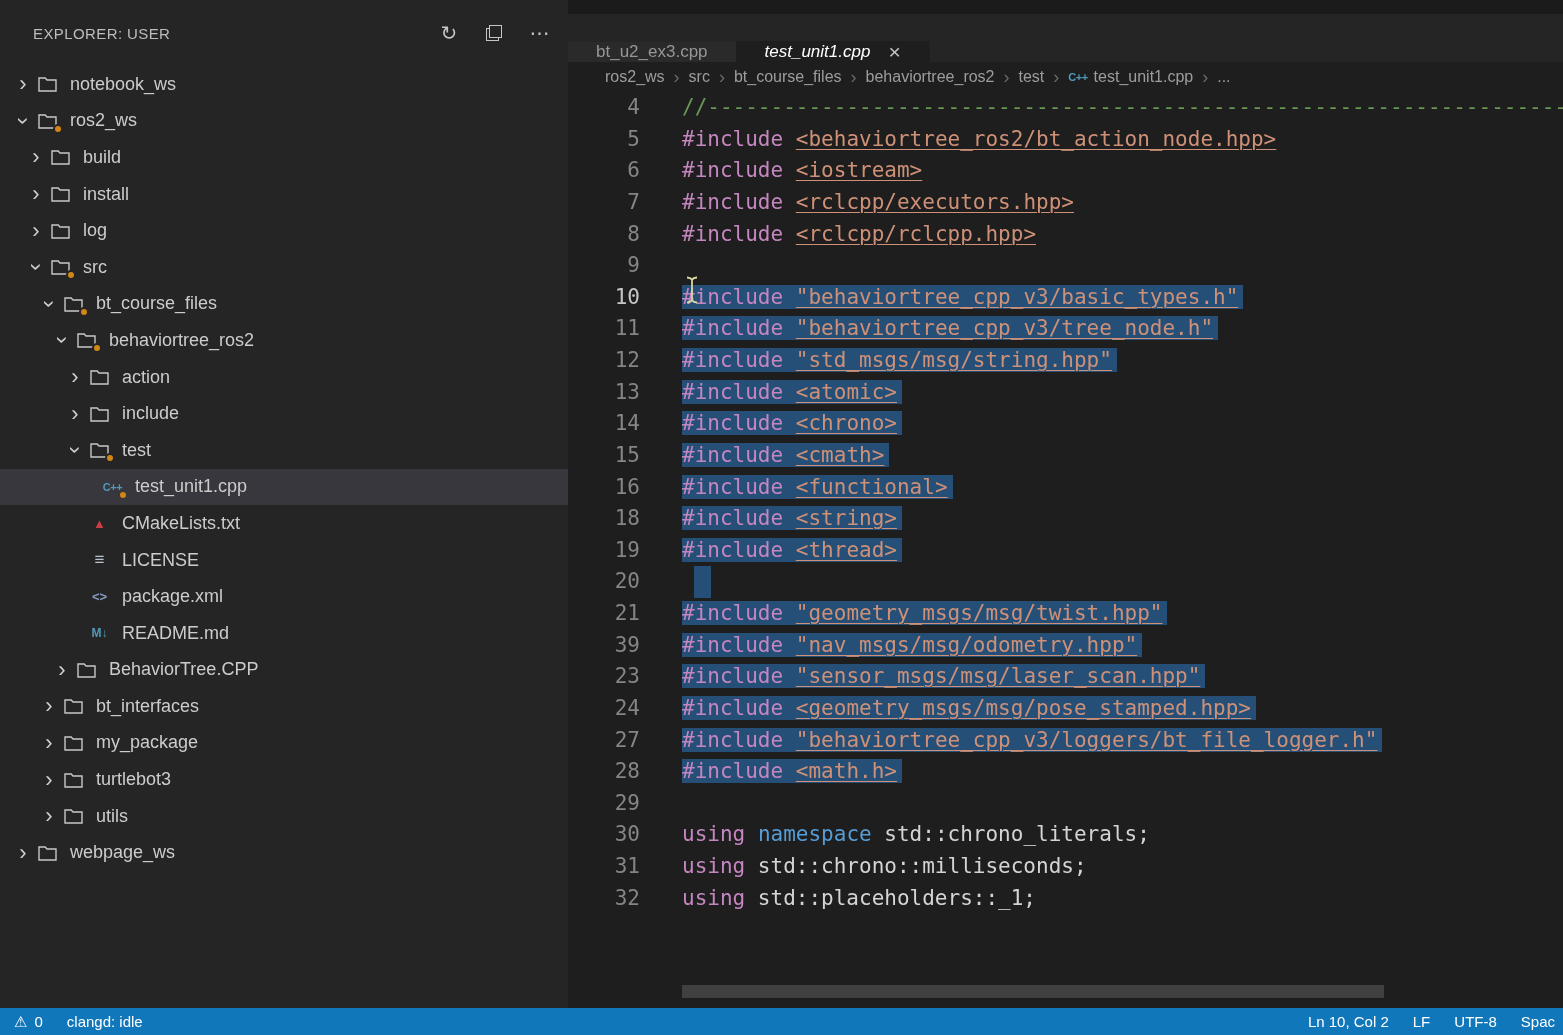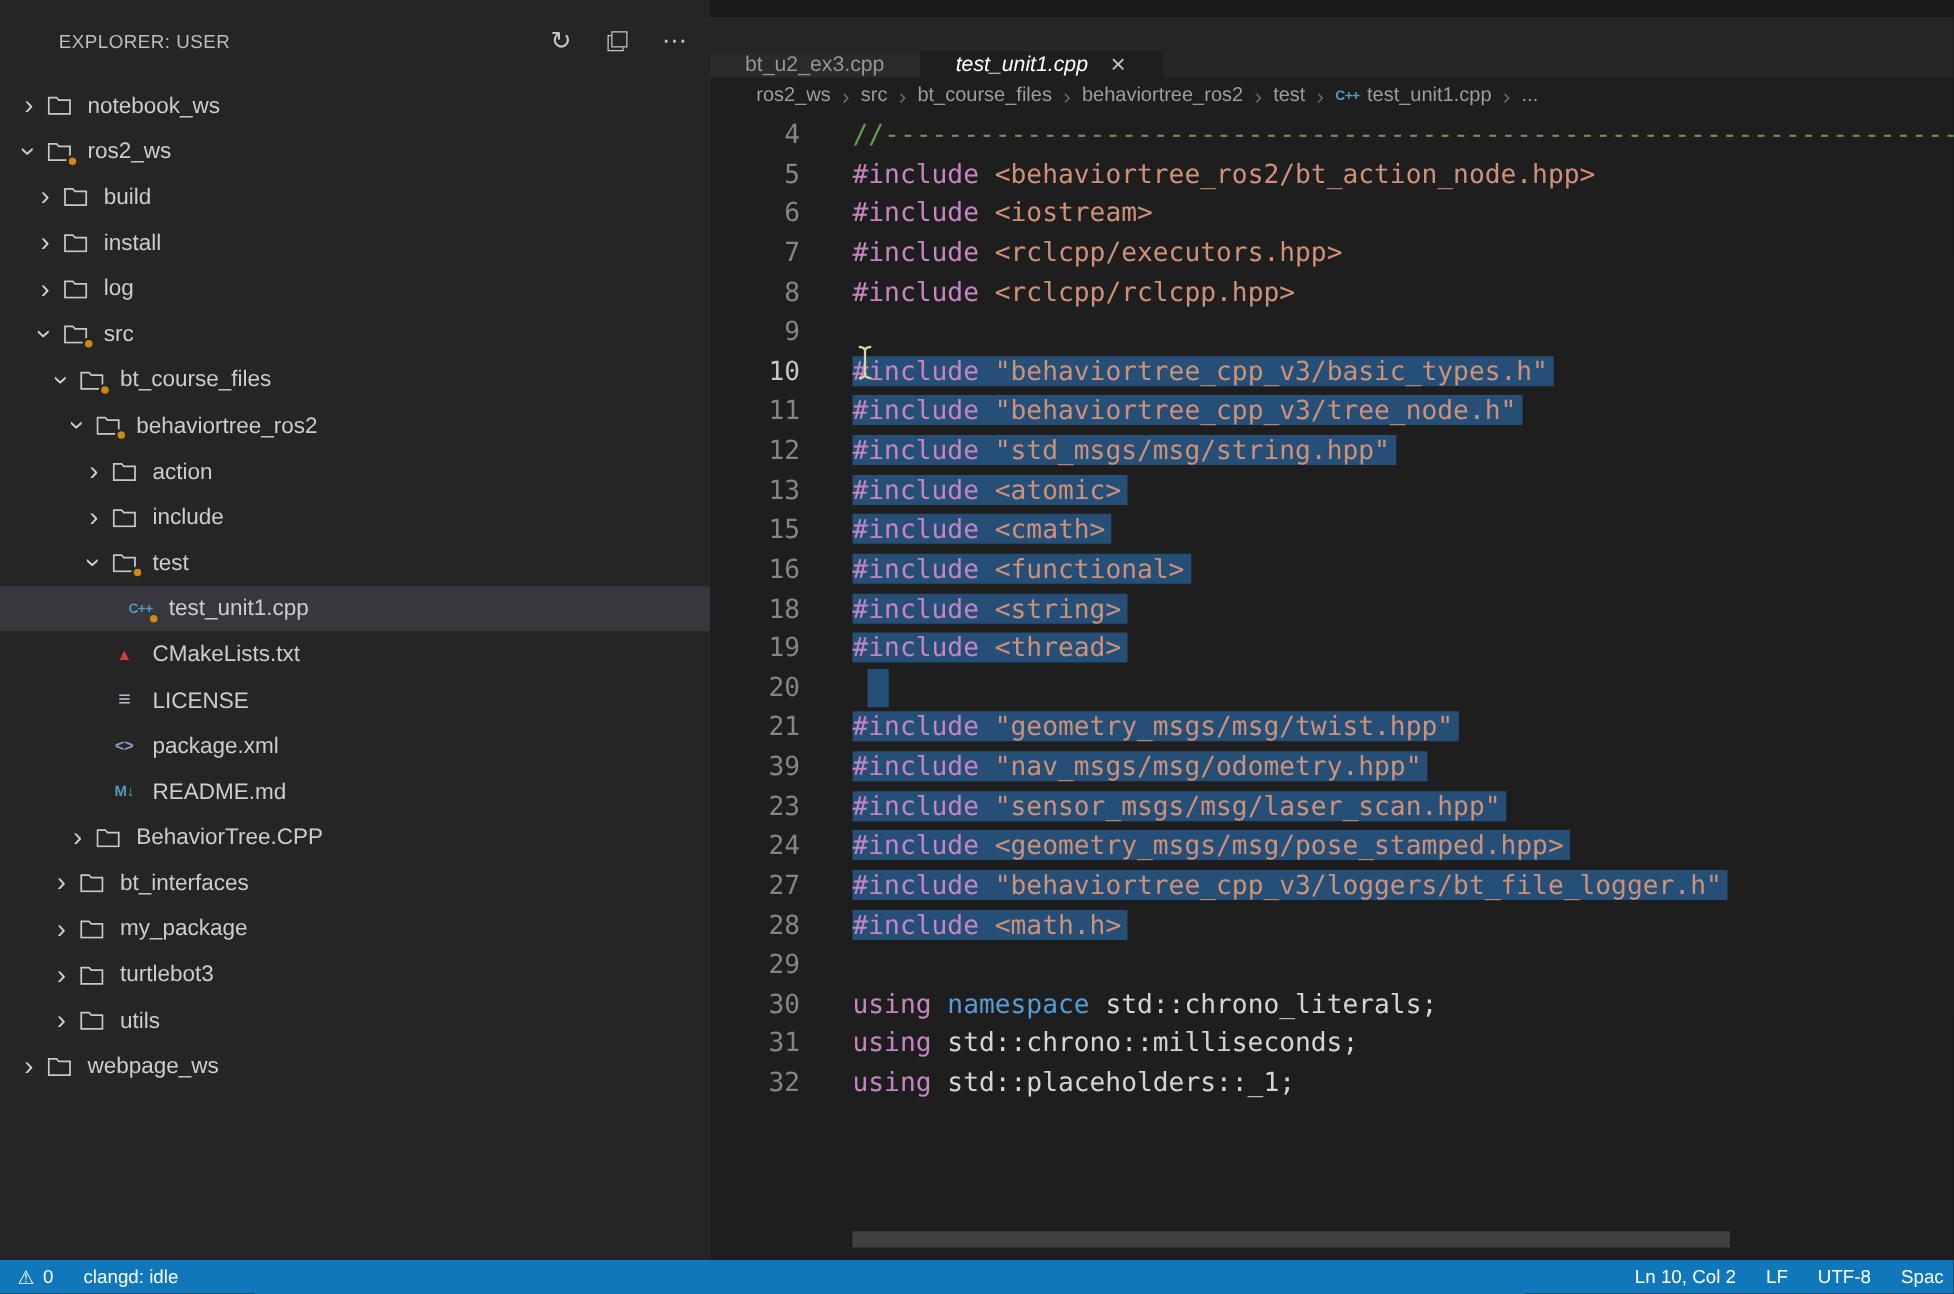--- a/index.html
+++ b/index.html
@@ -1,21 +1,21 @@
 <!DOCTYPE html>
 <html><head>
 <meta charset="utf-8">
 <style>
   *{margin:0;padding:0;box-sizing:border-box}
   html,body{width:1563px;height:1035px;overflow:hidden;background:#1e1e1e;font-family:"Liberation Sans",sans-serif}
   .app{display:flex;height:1008px}
 
   
   .sidebar{width:568px;min-width:568px;background:#252526;color:#cccccc;display:flex;flex-direction:column;overflow:hidden}
-  .sidebar-header{height:66px;display:flex;align-items:center;padding:0 18px 0 47px;font-size:15px;letter-spacing:.4px;color:#bdbdbd}
+  .sidebar-header{height:66px;display:flex;align-items:center;padding:0 18px 0 33px;font-size:15px;letter-spacing:.4px;color:#bdbdbd}
   .sidebar-header .spacer{flex:1}
   .header-actions{display:flex;align-items:center;gap:28px;color:#c5c5c5}
   .hact{cursor:pointer;font-size:20px;line-height:1;display:inline-flex;align-items:center;justify-content:center}
   .icon-two-box{width:16px;height:16px;position:relative;display:inline-block}
   .icon-two-box::before{content:"";position:absolute;left:0;bottom:0;width:11px;height:11px;border:1.5px solid #c5c5c5}
   .icon-two-box::after{content:"";position:absolute;right:0;top:0;width:11px;height:11px;border:1.5px solid #c5c5c5;background:#252526}
   .tree{flex:1;overflow:hidden;font-size:18px}
   .tree-row{display:flex;align-items:center;height:36.6px;cursor:pointer;white-space:nowrap}
   .tree-row.selected{background:#37373d}
   .chevron{width:22px;min-width:22px;display:inline-flex;justify-content:center;align-items:center;color:#cfcfcf;font-size:22px;line-height:1}
@@ -42,21 +42,21 @@
   .crumb-sep{color:#6a6a6a;font-size:18px;margin:0 9px}
   .editor{position:relative;flex:1;overflow:hidden;font-family:"DejaVu Sans Mono",monospace;font-size:21px}
   .code-line{display:flex;height:31.64px;line-height:31.64px;white-space:pre;overflow:hidden}
   .gutter{width:72px;min-width:72px;text-align:right;color:#858585}
   .gutter.active{color:#c6c6c6}
   .code-text{padding-left:42px}
   .sel{background:#264f78;padding-right:5px}
   .sel-block{display:inline-block;width:17px;height:31.64px;margin-left:12px;vertical-align:top;padding:0}
   .tok-kw{color:#c586c0}
   .tok-kw2{color:#569cd6}
-  .tok-str{color:#ce9178;text-underline-offset:3px;text-decoration-thickness:1px}
+  .tok-str{color:#ce9178;text-decoration:underline;text-underline-offset:3px;text-decoration-thickness:1px}
   .tok-cmt{color:#6a9955}
   .tok-pln{color:#d4d4d4}
   .hscrollbar{position:absolute;left:114px;top:893px;width:702px;height:13px;background:rgba(121,121,121,.38)}
   .mouse-cursor{position:absolute;left:117px;top:183px;pointer-events:none}
 
   
   .statusbar{height:27px;background:#1177bb;color:#ffffff;display:flex;align-items:center;justify-content:space-between;padding:0 8px 0 14px;font-size:15px;overflow:hidden}
   .sb-left,.sb-right{display:flex;align-items:center;gap:24px;white-space:nowrap}
   .sb-item{display:inline-flex;align-items:center;gap:7px;cursor:pointer}
   .warn-ic{font-size:15px}
@@ -322,20 +322,21 @@
           <div class="code-line"><span class="gutter">4</span><span class="code-text"><span class="tok-cmt">//------------------------------------------------------------------------------------------</span></span></div>
           <div class="code-line"><span class="gutter">5</span><span class="code-text"><span class="tok-kw">#include</span><span class="tok-pln"> </span><span class="tok-str">&lt;behaviortree_ros2/bt_action_node.hpp&gt;</span></span></div>
           <div class="code-line"><span class="gutter">6</span><span class="code-text"><span class="tok-kw">#include</span><span class="tok-pln"> </span><span class="tok-str">&lt;iostream&gt;</span></span></div>
           <div class="code-line"><span class="gutter">7</span><span class="code-text"><span class="tok-kw">#include</span><span class="tok-pln"> </span><span class="tok-str">&lt;rclcpp/executors.hpp&gt;</span></span></div>
           <div class="code-line"><span class="gutter">8</span><span class="code-text"><span class="tok-kw">#include</span><span class="tok-pln"> </span><span class="tok-str">&lt;rclcpp/rclcpp.hpp&gt;</span></span></div>
           <div class="code-line"><span class="gutter">9</span><span class="code-text"></span></div>
           <div class="code-line"><span class="gutter active">10</span><span class="code-text"><span class="sel"><span class="tok-kw">#include</span><span class="tok-pln"> </span><span class="tok-str">"behaviortree_cpp_v3/basic_types.h"</span></span></span></div>
           <div class="code-line"><span class="gutter">11</span><span class="code-text"><span class="sel"><span class="tok-kw">#include</span><span class="tok-pln"> </span><span class="tok-str">"behaviortree_cpp_v3/tree_node.h"</span></span></span></div>
           <div class="code-line"><span class="gutter">12</span><span class="code-text"><span class="sel"><span class="tok-kw">#include</span><span class="tok-pln"> </span><span class="tok-str">"std_msgs/msg/string.hpp"</span></span></span></div>
           <div class="code-line"><span class="gutter">13</span><span class="code-text"><span class="sel"><span class="tok-kw">#include</span><span class="tok-pln"> </span><span class="tok-str">&lt;atomic&gt;</span></span></span></div>
+          <div class="code-line"><span class="gutter">14</span><span class="code-text"><span class="sel"><span class="tok-kw">#include</span><span class="tok-pln"> </span><span class="tok-str">&lt;chrono&gt;</span></span></span></div>
           <div class="code-line"><span class="gutter">15</span><span class="code-text"><span class="sel"><span class="tok-kw">#include</span><span class="tok-pln"> </span><span class="tok-str">&lt;cmath&gt;</span></span></span></div>
           <div class="code-line"><span class="gutter">16</span><span class="code-text"><span class="sel"><span class="tok-kw">#include</span><span class="tok-pln"> </span><span class="tok-str">&lt;functional&gt;</span></span></span></div>
           <div class="code-line"><span class="gutter">18</span><span class="code-text"><span class="sel"><span class="tok-kw">#include</span><span class="tok-pln"> </span><span class="tok-str">&lt;string&gt;</span></span></span></div>
           <div class="code-line"><span class="gutter">19</span><span class="code-text"><span class="sel"><span class="tok-kw">#include</span><span class="tok-pln"> </span><span class="tok-str">&lt;thread&gt;</span></span></span></div>
           <div class="code-line"><span class="gutter">20</span><span class="code-text"><span class="sel sel-block"></span></span></div>
           <div class="code-line"><span class="gutter">21</span><span class="code-text"><span class="sel"><span class="tok-kw">#include</span><span class="tok-pln"> </span><span class="tok-str">"geometry_msgs/msg/twist.hpp"</span></span></span></div>
           <div class="code-line"><span class="gutter">39</span><span class="code-text"><span class="sel"><span class="tok-kw">#include</span><span class="tok-pln"> </span><span class="tok-str">"nav_msgs/msg/odometry.hpp"</span></span></span></div>
           <div class="code-line"><span class="gutter">23</span><span class="code-text"><span class="sel"><span class="tok-kw">#include</span><span class="tok-pln"> </span><span class="tok-str">"sensor_msgs/msg/laser_scan.hpp"</span></span></span></div>
           <div class="code-line"><span class="gutter">24</span><span class="code-text"><span class="sel"><span class="tok-kw">#include</span><span class="tok-pln"> </span><span class="tok-str">&lt;geometry_msgs/msg/pose_stamped.hpp&gt;</span></span></span></div>
           <div class="code-line"><span class="gutter">27</span><span class="code-text"><span class="sel"><span class="tok-kw">#include</span><span class="tok-pln"> </span><span class="tok-str">"behaviortree_cpp_v3/loggers/bt_file_logger.h"</span></span></span></div>

